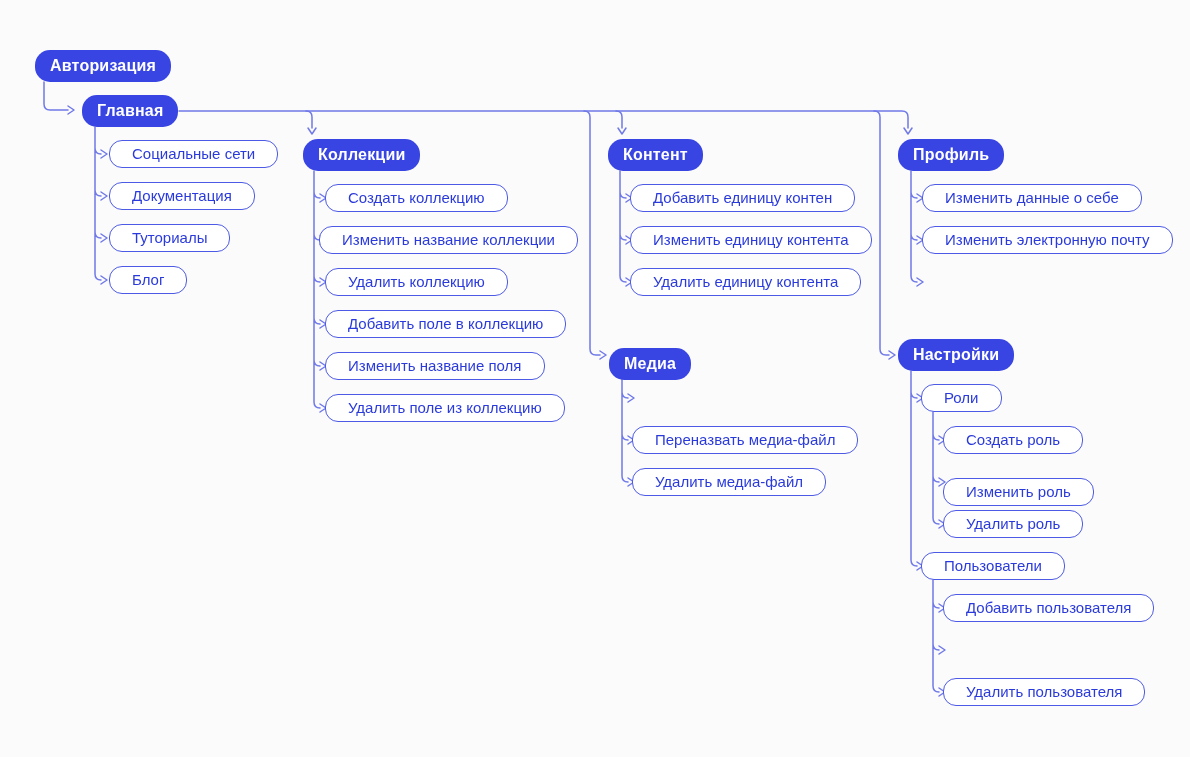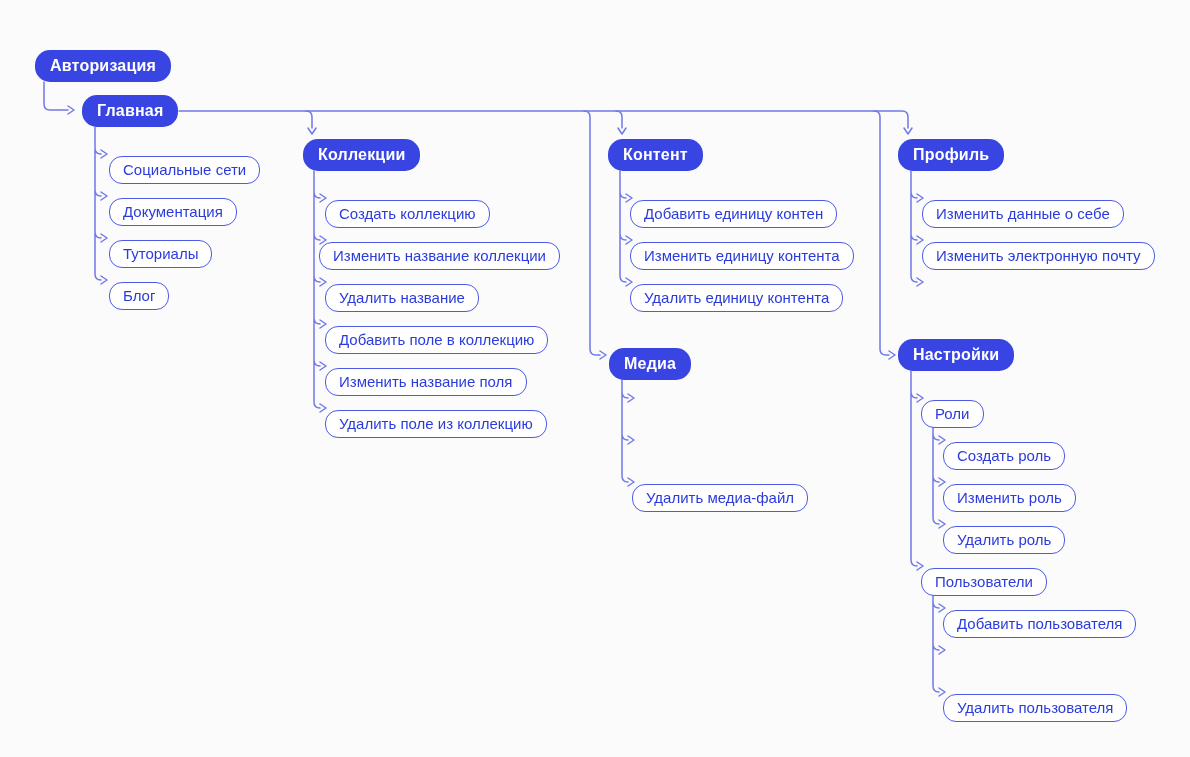--- a/index.html
+++ b/index.html
@@ -17,23 +17,23 @@
   }
   svg.connectors{position:absolute;left:0;top:0;}
   .node{position:absolute;white-space:nowrap;box-sizing:border-box;cursor:default;}
   .p{
     background:var(--primary);color:var(--primary-text);
     height:32px;line-height:32px;padding:0 15px;border-radius:15px;
     font-size:16px;font-weight:700;letter-spacing:.2px;
   }
   .s{
     background:#FFFFFF;color:var(--accent-text);
-    height:28px;line-height:25px;padding:0 13px;
+    height:28px;line-height:25px;padding:0 22px;
     border:1.5px solid var(--accent-border);border-radius:13px;
-    font-size:15px;font-weight:500;margin-top:16px;
+    font-size:15px;font-weight:500;
   }
 </style>
 </head>
 <body>
 
 <div class="canvas">
 
   <svg class="connectors" width="1190" height="757" viewBox="0 0 1190 757">
       <path d="M44,82 L44,104 Q44,110 50,110 L68,110 M68,106 L74,110 L68,114" fill="none" stroke="var(--connector)" stroke-width="1.5" stroke-linecap="round" stroke-linejoin="round"></path>
       <path d="M179,111 L902,111 Q908,111 908,117 L908,128 M904,128 L908,134 L912,128" fill="none" stroke="var(--connector)" stroke-width="1.5" stroke-linecap="round" stroke-linejoin="round"></path>
@@ -55,39 +55,40 @@
   <div class="node p" style="left:82px;top:95px">Главная</div>
 
   <div class="node s" style="left:109px;top:140px">Социальные сети</div>
   <div class="node s" style="left:109px;top:182px">Документация</div>
   <div class="node s" style="left:109px;top:224px">Туториалы</div>
   <div class="node s" style="left:109px;top:266px">Блог</div>
 
   <div class="node p" style="left:303px;top:139px">Коллекции</div>
   <div class="node s" style="left:325px;top:184px">Создать коллекцию</div>
   <div class="node s" style="left:319px;top:226px">Изменить название коллекции</div>
-  <div class="node s" style="left:325px;top:268px">Удалить название</div>
+  <div class="node s" style="left:325px;top:268px">Удалить коллекцию</div>
   <div class="node s" style="left:325px;top:310px">Добавить поле в коллекцию</div>
   <div class="node s" style="left:325px;top:352px">Изменить название поля</div>
   <div class="node s" style="left:325px;top:394px">Удалить поле из коллекцию</div>
 
   <div class="node p" style="left:608px;top:139px">Контент</div>
   <div class="node s" style="left:630px;top:184px">Добавить единицу контен</div>
   <div class="node s" style="left:630px;top:226px">Изменить единицу контента</div>
   <div class="node s" style="left:630px;top:268px">Удалить единицу контента</div>
 
   <div class="node p" style="left:609px;top:348px">Медиа</div>
+  <div class="node s" style="left:632px;top:426px">Переназвать медиа-файл</div>
   <div class="node s" style="left:632px;top:468px">Удалить медиа-файл</div>
 
   <div class="node p" style="left:898px;top:139px">Профиль</div>
   <div class="node s" style="left:922px;top:184px">Изменить данные о себе</div>
   <div class="node s" style="left:922px;top:226px">Изменить электронную почту</div>
 
   <div class="node p" style="left:898px;top:339px">Настройки</div>
   <div class="node s" style="left:921px;top:384px">Роли</div>
   <div class="node s" style="left:943px;top:426px">Создать роль</div>
-  <div class="node s" style="left:943px;top:468px">Изменить роль</div>
+  <div class="node s" style="left:943px;top:478px">Изменить роль</div>
   <div class="node s" style="left:943px;top:510px">Удалить роль</div>
   <div class="node s" style="left:921px;top:552px">Пользователи</div>
   <div class="node s" style="left:943px;top:594px">Добавить пользователя</div>
   <div class="node s" style="left:943px;top:678px">Удалить пользователя</div>
 
 </div>
 
 </body></html>

